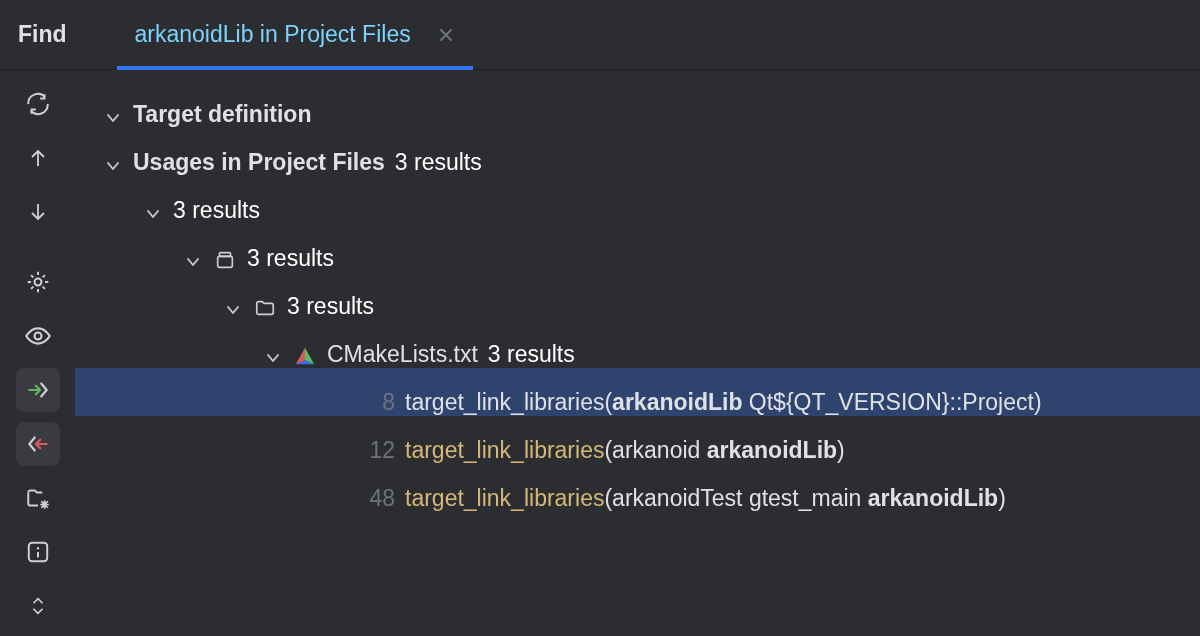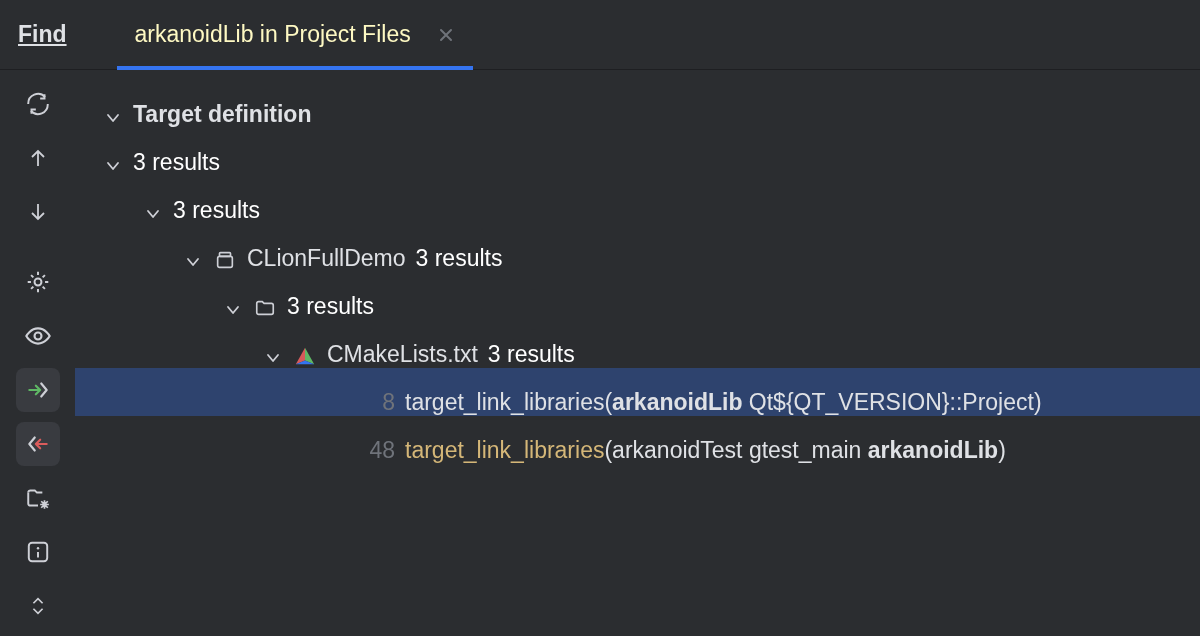--- a/index.html
+++ b/index.html
@@ -18,28 +18,27 @@
     display: flex;
     align-items: center;
     height: 70px;
     border-bottom: 1px solid #1e1f22;
     padding-left: 18px;
   }
   .find-label {
     font-weight: 700;
     color: #dfe1e5;
     margin-right: 50px;
-    text-decoration: underline;
   }
   .tab {
     position: relative;
     height: 100%;
     display: flex;
     align-items: center;
-    color: #fef9c3;
+    color: #7dd3fc;
     padding: 0 18px;
   }
   .tab::after {
     content: "";
     position: absolute;
     left: 0; right: 0; bottom: -1px;
     height: 4px;
     background: #3574f0;
   }
   .tab-close {
@@ -205,20 +204,21 @@
       <span class="bold">Target definition</span>
     </div>
 
 
     <div class="row indent-0">
       <span class="chev">
         <svg width="16" height="16" viewBox="0 0 16 16">
             <path d="M3 5l5 6 5-6" stroke="currentColor" stroke-width="1.8" fill="none" stroke-linecap="round" stroke-linejoin="round"></path>
           </svg>
       </span>
+      <span class="bold">Usages in Project Files</span>
       <span class="dim">3 results</span>
     </div>
 
     <div class="row indent-1">
       <span class="chev">
         <svg width="16" height="16" viewBox="0 0 16 16">
             <path d="M3 5l5 6 5-6" stroke="currentColor" stroke-width="1.8" fill="none" stroke-linecap="round" stroke-linejoin="round"></path>
           </svg>
       </span>
       <span class="dim">3 results</span>
@@ -229,21 +229,20 @@
         <svg width="16" height="16" viewBox="0 0 16 16">
             <path d="M3 5l5 6 5-6" stroke="currentColor" stroke-width="1.8" fill="none" stroke-linecap="round" stroke-linejoin="round"></path>
           </svg>
       </span>
       <span class="fileicon">
         <svg width="22" height="22" viewBox="0 0 24 24" fill="none" stroke="#ced0d6" stroke-width="1.8">
             <rect x="6" y="4" width="12" height="4" rx="1"></rect>
             <rect x="4" y="8" width="16" height="12" rx="2"></rect>
           </svg>
       </span>
-      <span>CLionFullDemo</span>
       <span class="dim">3 results</span>
     </div>
 
     <div class="row indent-3">
       <span class="chev">
         <svg width="16" height="16" viewBox="0 0 16 16">
             <path d="M3 5l5 6 5-6" stroke="currentColor" stroke-width="1.8" fill="none" stroke-linecap="round" stroke-linejoin="round"></path>
           </svg>
       </span>
       <span class="foldericon">
@@ -272,20 +271,26 @@
       <span class="dim">3 results</span>
     </div>
 
     <div class="row indent-5 selected">
       <span class="lineno">8</span>
       <span>
         <span>target_link_libraries(</span><span class="bold">arkanoidLib</span><span> Qt${QT_VERSION}::Project)</span>
       </span>
     </div>
 
+    <div class="row indent-5">
+      <span class="lineno">12</span>
+      <span>
+        <span class="hl">target_link_libraries</span><span>(arkanoid </span><span class="bold">arkanoidLib</span><span>)</span>
+      </span>
+    </div>
 
     <div class="row indent-5">
       <span class="lineno">48</span>
       <span>
         <span class="hl">target_link_libraries</span><span>(arkanoidTest gtest_main </span><span class="bold">arkanoidLib</span><span>)</span>
       </span>
     </div>
 
   </div>
 </div>

